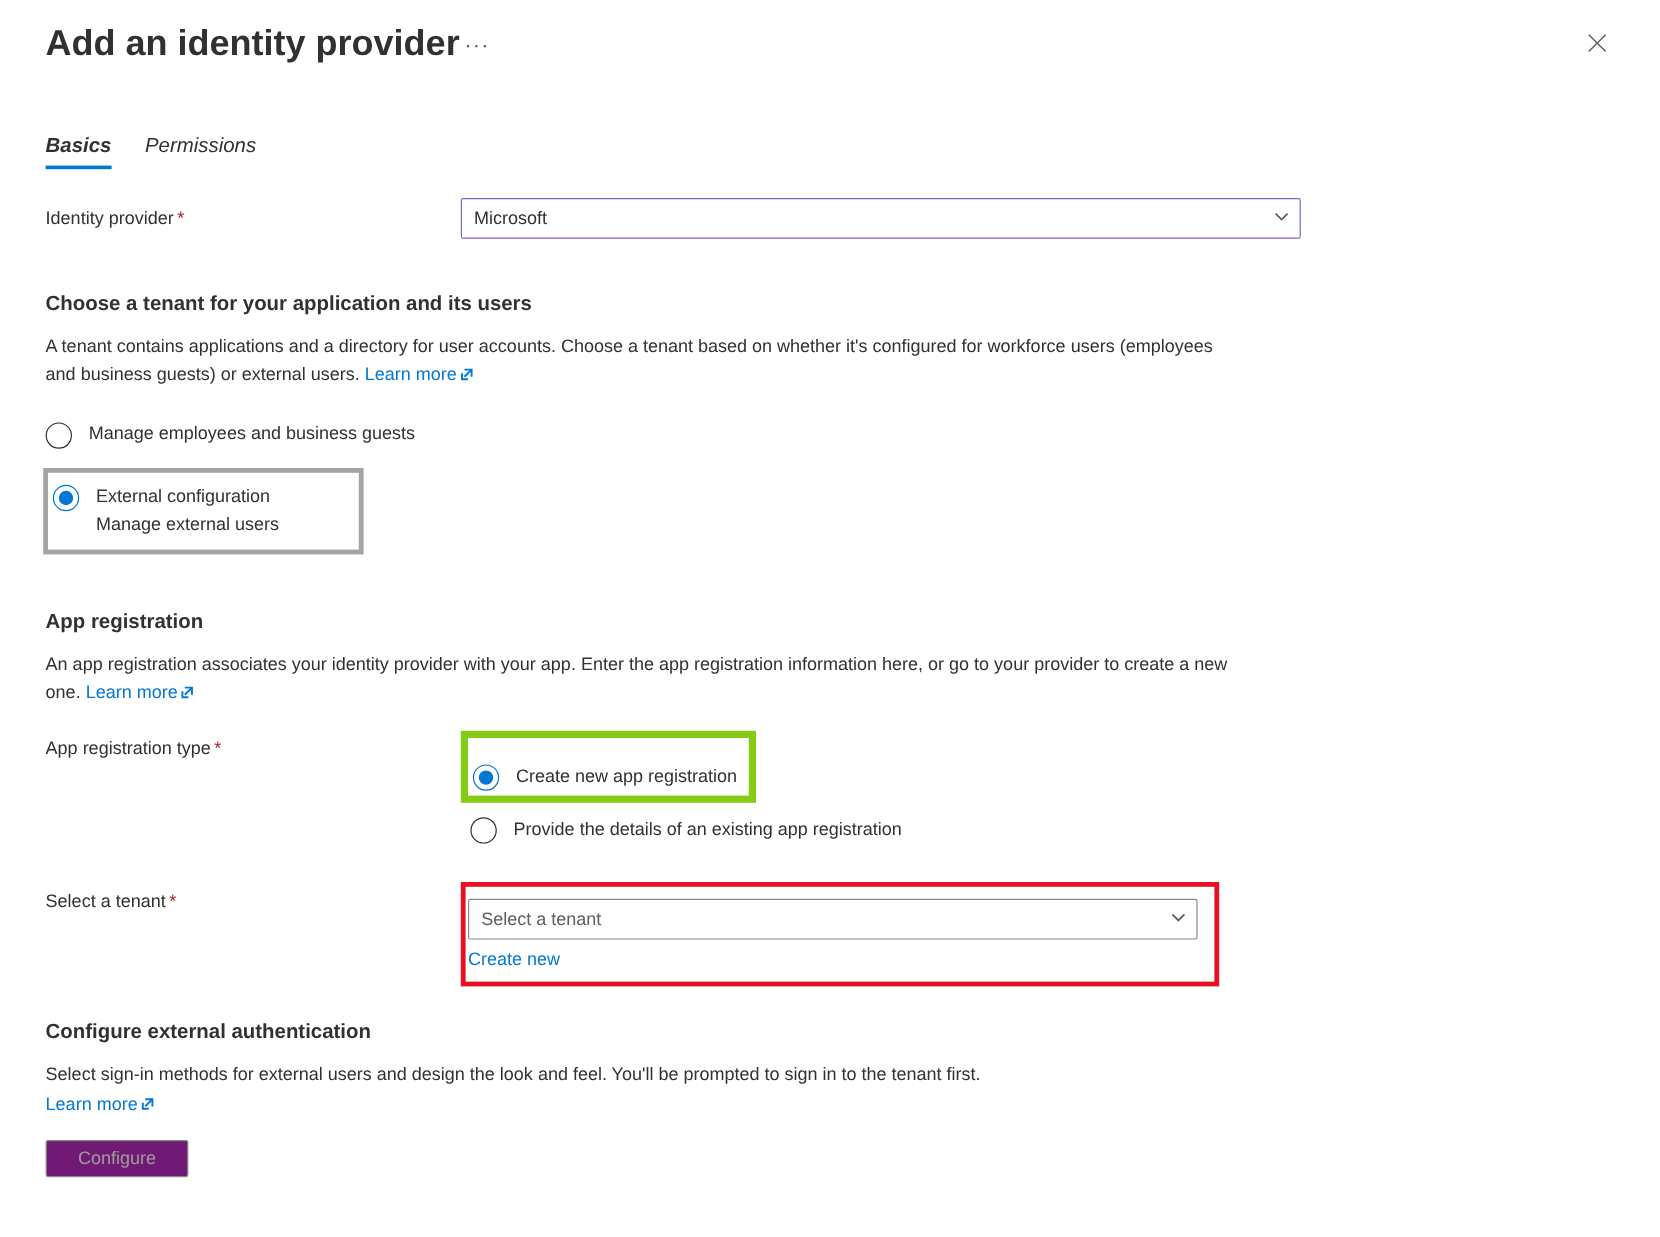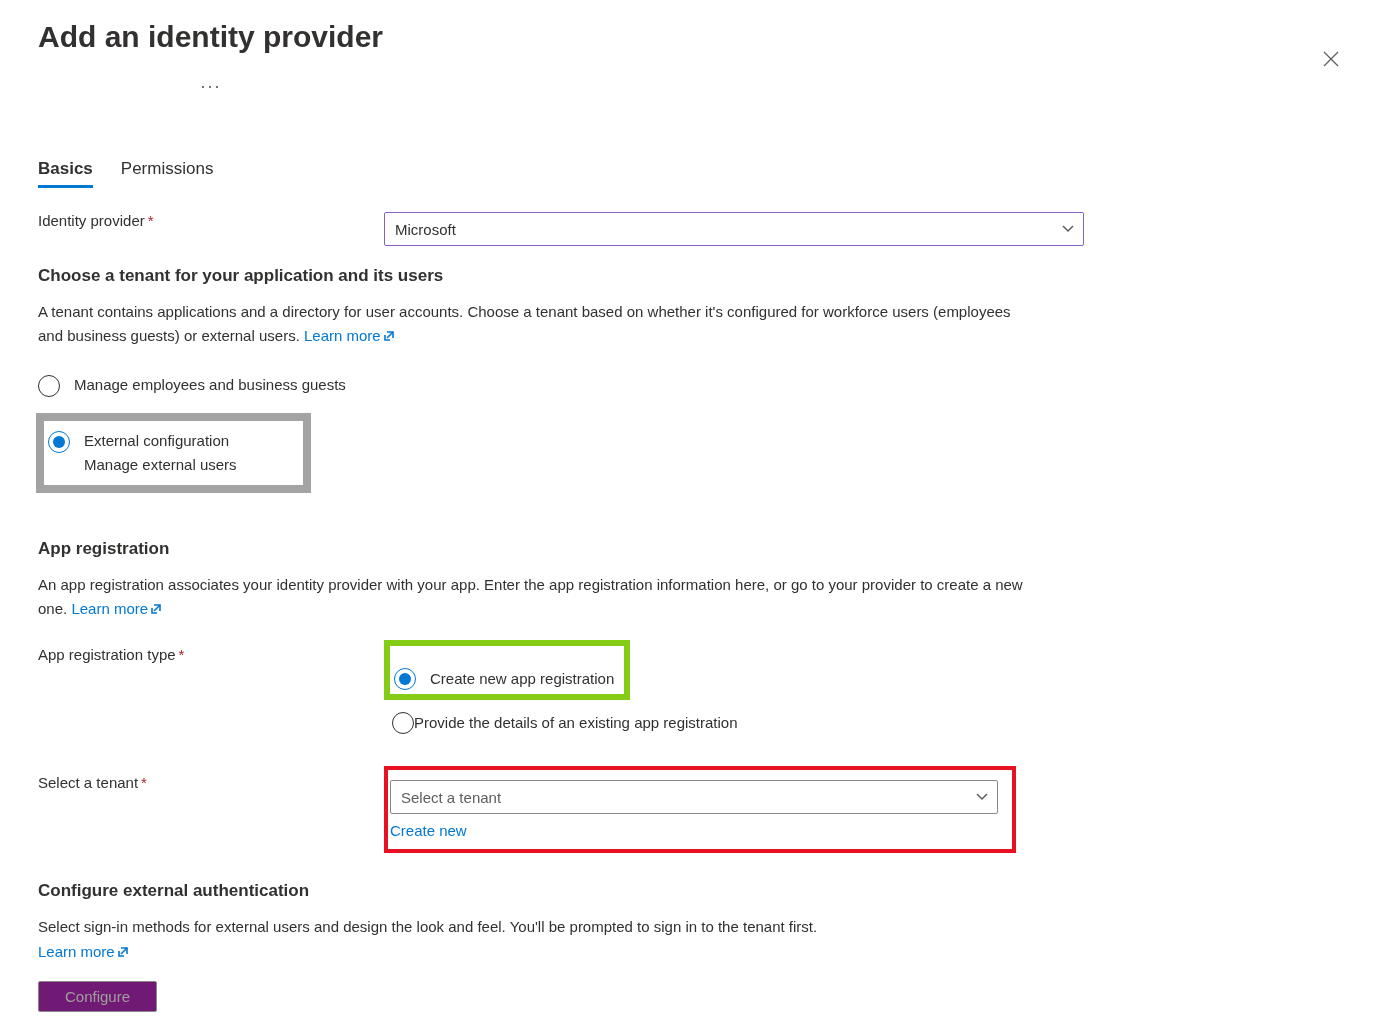--- a/index.html
+++ b/index.html
@@ -17,22 +17,20 @@
     }
     .header-row {
       display: flex;
       align-items: center;
       justify-content: space-between;
       margin-bottom: 58px;
     }
     .header-left {
       display: flex;
       align-items: center;
-      gap: 18px;
-      flex-direction: column;
     }
     .page-title {
       font-size: 30px;
       font-weight: 600;
       color: #323130;
     }
     .more-dots {
       font-size: 18px;
       color: #605e5c;
       letter-spacing: 1px;
@@ -55,28 +53,30 @@
     .tabs {
       display: flex;
       gap: 28px;
       margin-bottom: 24px;
     }
     .tab {
       font-size: 17px;
       padding-bottom: 6px;
       cursor: pointer;
       color: #323130;
+      font-style: italic;
     }
     .tab.active {
       font-weight: 600;
       border-bottom: 3px solid #0078d4;
     }
     .form-row {
       display: flex;
-      margin-bottom: 20px;
+      align-items: center;
+      margin-bottom: 44px;
     }
     .form-label {
       width: 346px;
       font-size: 15px;
     }
     .required {
       color: #a4262c;
       margin-left: 3px;
     }
     .select-wrap {
@@ -181,21 +181,21 @@
     }
     .radio-label {
       font-size: 15px;
       color: #323130;
     }
     .radio-sub {
       font-size: 15px;
       color: #323130;
     }
     .highlight-red {
-      border: 8px solid #a3a3a3;
+      border: 4px solid #a3a3a3;
       padding: 6px 6px 6px 2px;
       margin-left: -2px;
       display: inline-block;
     }
     .highlight-wrap1 {
       display: inline-block;
       margin-top: 10px;
     }
     .app-reg-row {
       display: flex;
@@ -212,20 +212,21 @@
       border: 6px solid #84cc16;
       padding: 20px 10px 4px 4px;
       display: inline-flex;
       align-items: center;
       gap: 14px;
       margin-bottom: 6px;
     }
     .plain-radio-row {
       display: flex;
       align-items: center;
+      gap: 14px;
       padding: 4px 0 4px 8px;
     }
     .tenant-row {
       display: flex;
       align-items: flex-start;
       margin-bottom: 28px;
     }
     .tenant-label {
       width: 346px;
       padding-top: 8px;

